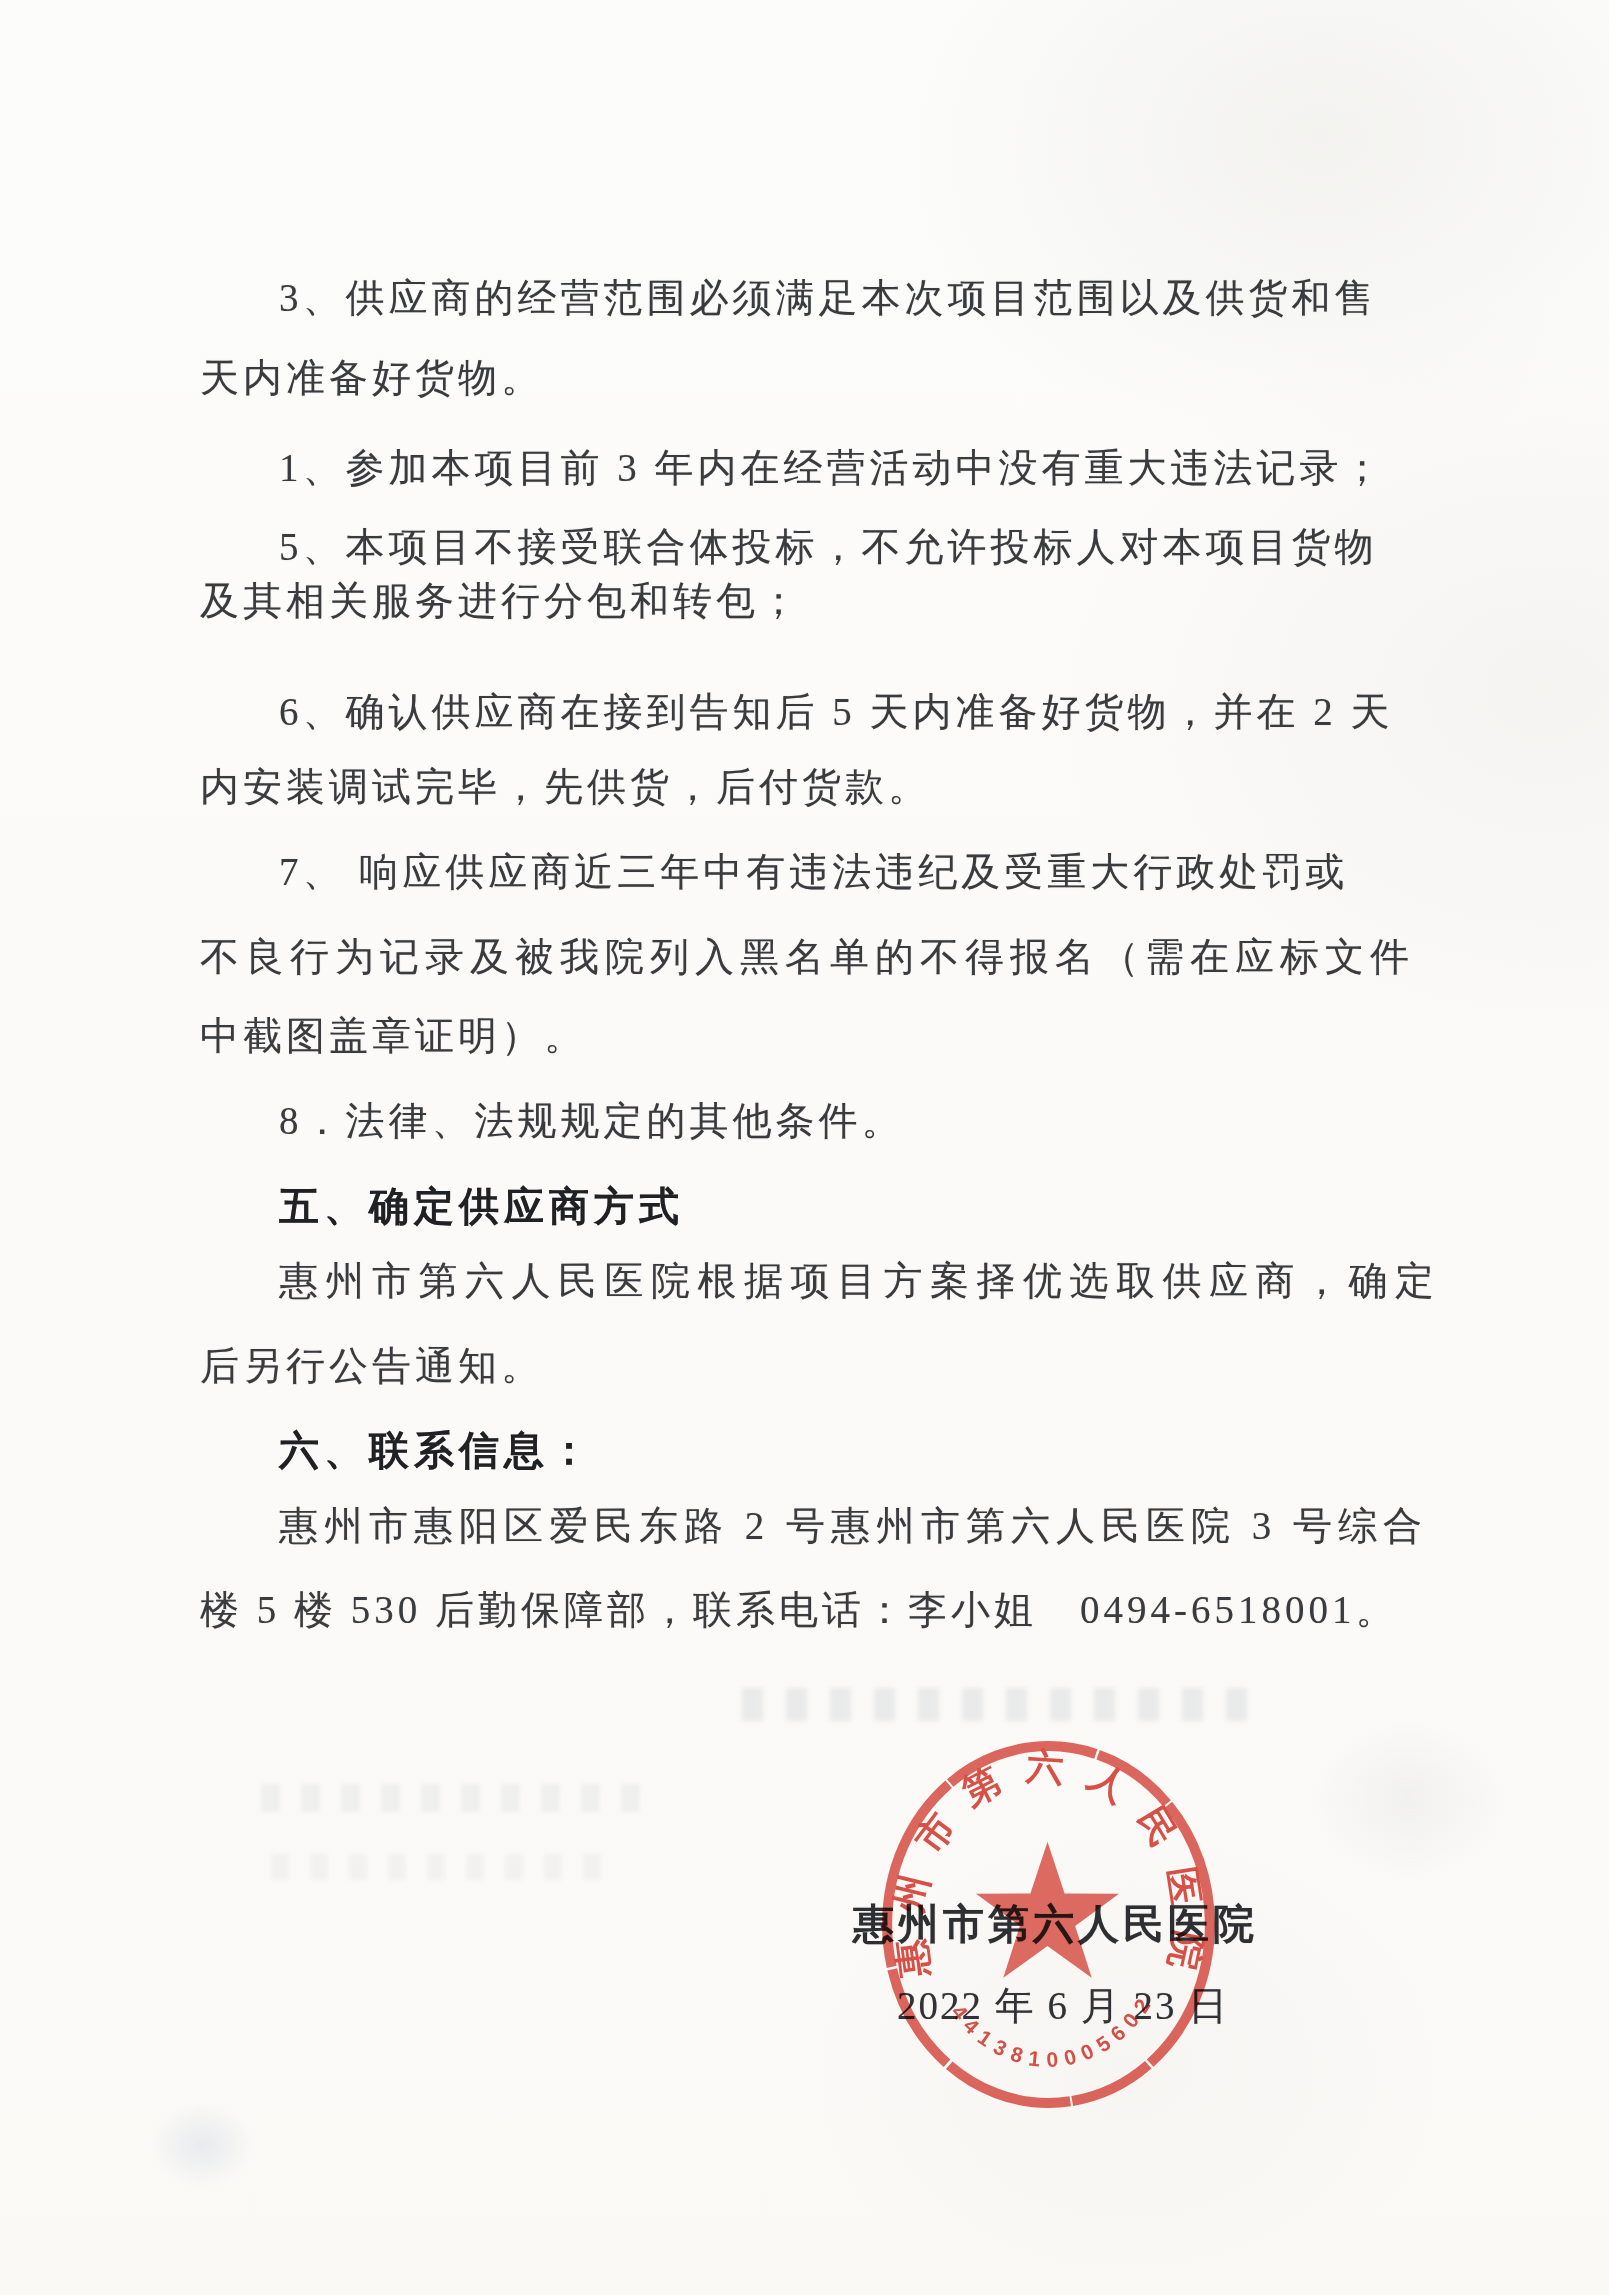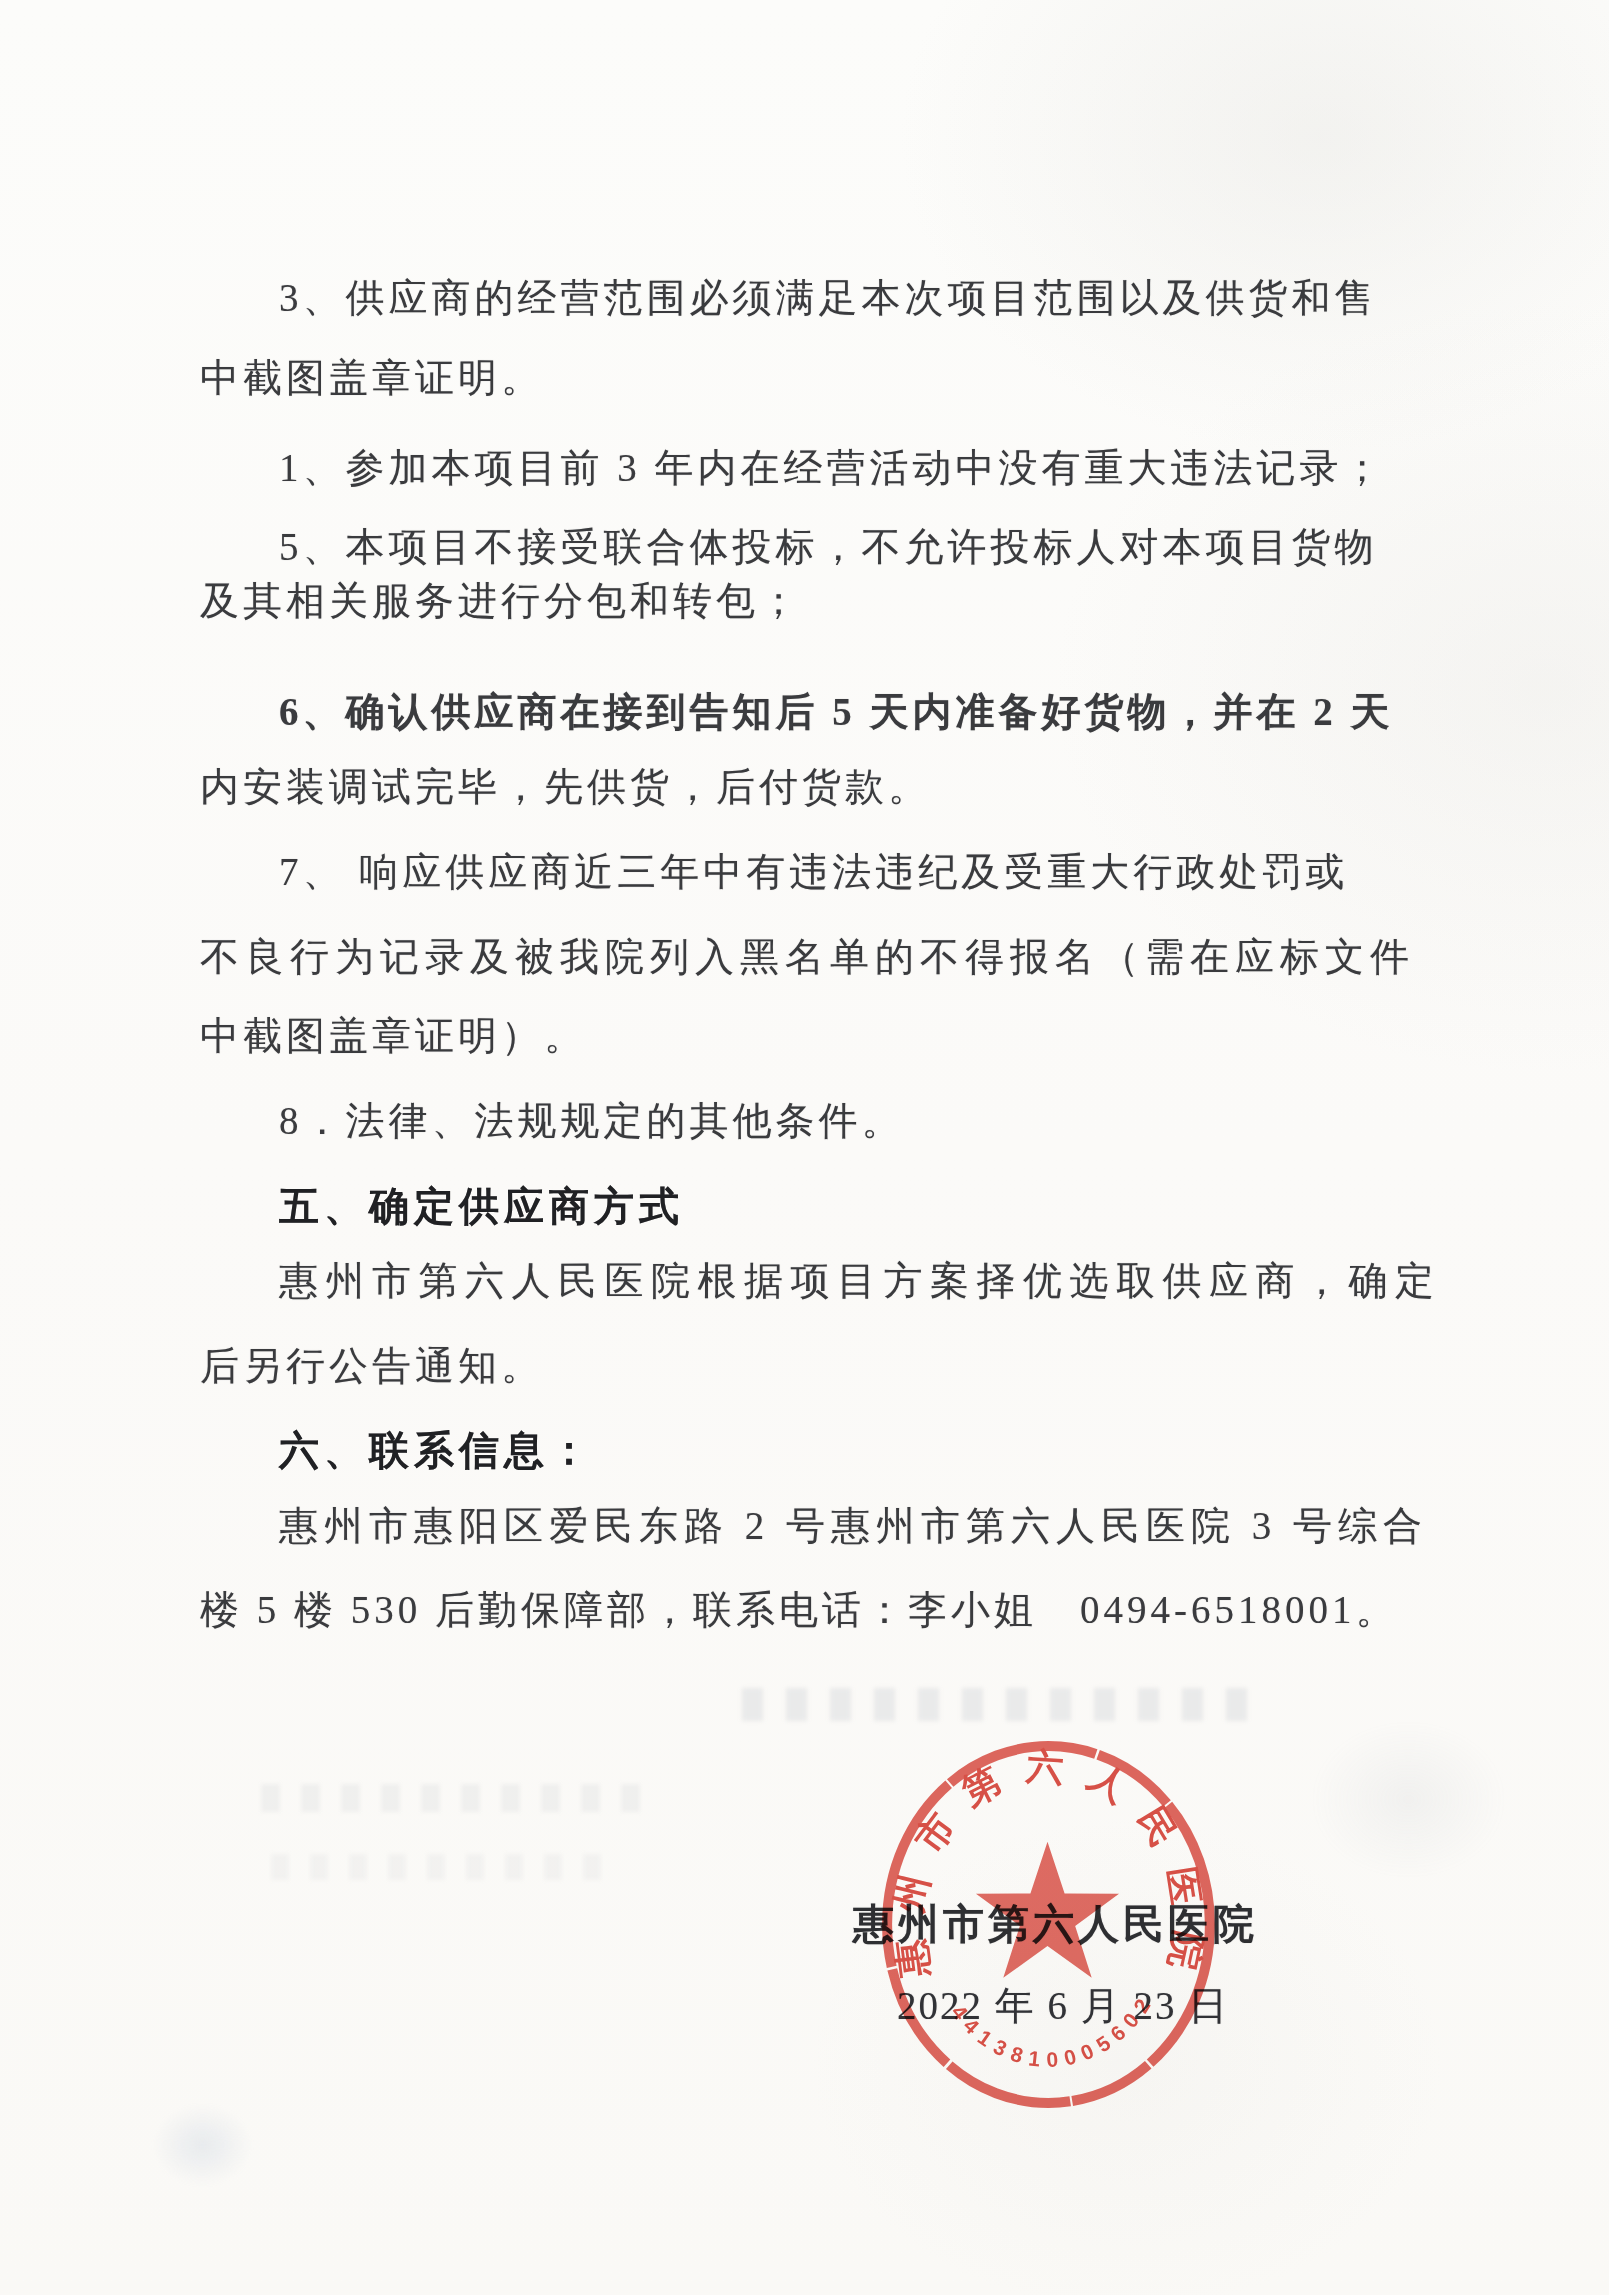--- a/index.html
+++ b/index.html
@@ -93,25 +93,25 @@
 
 <div class="page">
 
   <div class="ghost g1"></div>
   <div class="ghost g2"></div>
   <div class="ghost g3"></div>
   <div class="ghost g4"></div>
   <div class="ghost g5"></div>
 
   <div class="bl" style="left:279px;top:277px;">3、供应商的经营范围必须满足本次项目范围以及供货和售</div>
-  <div class="bl" style="left:200px;top:357px;">中截图盖章证明。</div>
+  <div class="bl" style="left:200px;top:357px;">天内准备好货物。</div>
   <div class="bl" style="left:279px;top:447px;">1、参加本项目前 3 年内在经营活动中没有重大违法记录；</div>
   <div class="bl" style="left:279px;top:526px;">5、本项目不接受联合体投标，不允许投标人对本项目货物</div>
   <div class="bl" style="left:200px;top:580px;">及其相关服务进行分包和转包；</div>
-  <div class="bl" style="left:279px;top:691px;font-weight:bold;">6、确认供应商在接到告知后 5 天内准备好货物，并在 2 天</div>
+  <div class="bl" style="left:279px;top:691px;">6、确认供应商在接到告知后 5 天内准备好货物，并在 2 天</div>
   <div class="bl" style="left:200px;top:766px;">内安装调试完毕，先供货，后付货款。</div>
   <div class="bl" style="left:279px;top:851px;">7、 响应供应商近三年中有违法违纪及受重大行政处罚或</div>
   <div class="bl ls12" style="left:200px;top:936px;">不良行为记录及被我院列入黑名单的不得报名（需在应标文件</div>
   <div class="bl" style="left:200px;top:1015px;">中截图盖章证明）。</div>
   <div class="bl" style="left:279px;top:1100px;">8．法律、法规规定的其他条件。</div>
   <div class="bl ls15" style="left:279px;top:1260px;">惠州市第六人民医院根据项目方案择优选取供应商，确定</div>
   <div class="bl hd" style="left:279px;top:1185px;">五、确定供应商方式</div>
   <div class="bl" style="left:200px;top:1345px;text-align:center;">后另行公告通知。</div>
   <div class="bl hd" style="left:279px;top:1429px;">六、联系信息：</div>
   <div class="bl ls12" style="left:279px;top:1505px;">惠州市惠阳区爱民东路 2 号惠州市第六人民医院 3 号综合</div>

